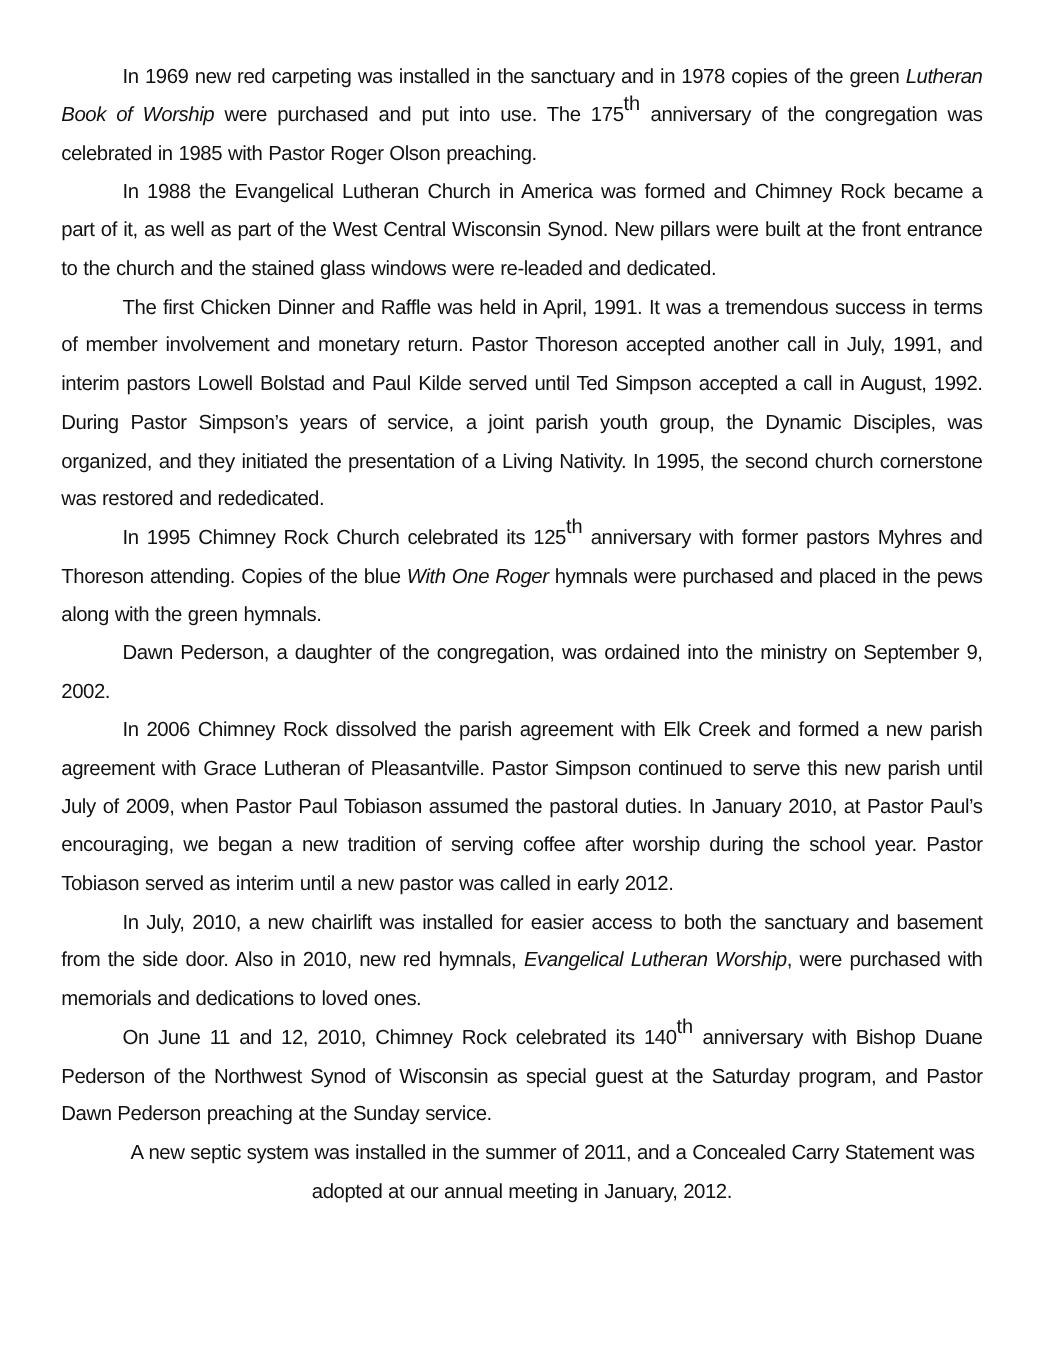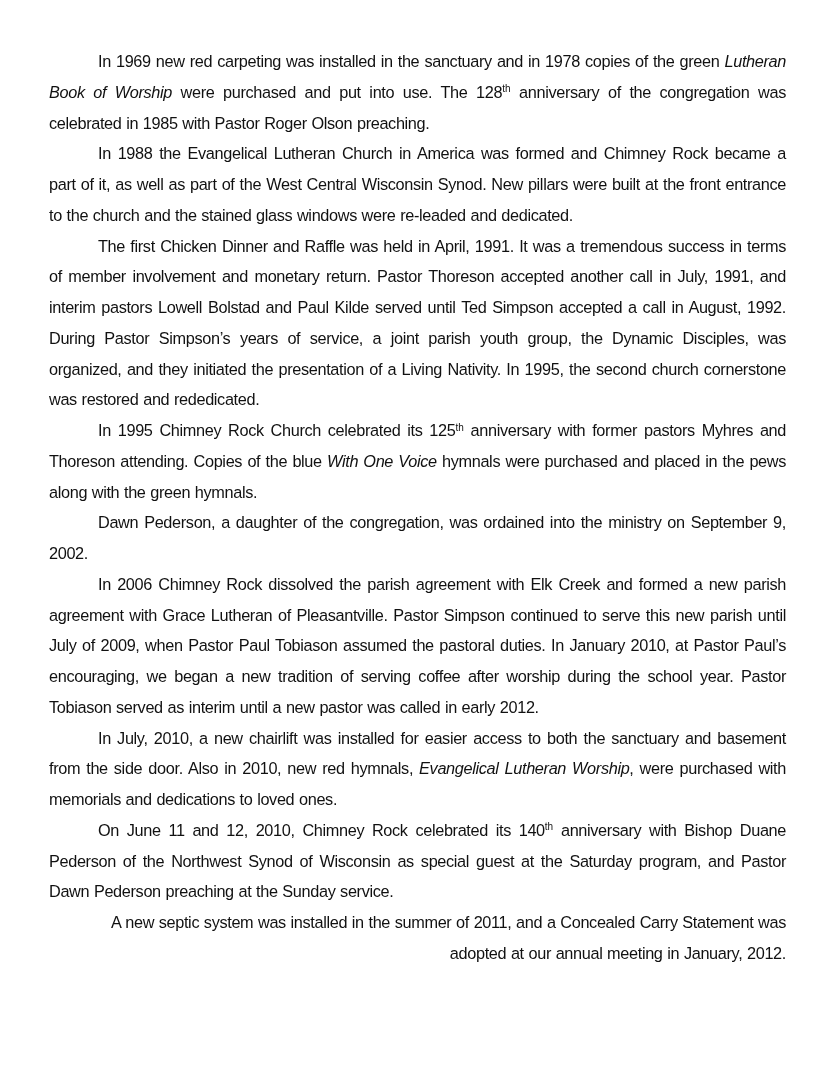--- a/index.html
+++ b/index.html
@@ -14,36 +14,36 @@
     line-height: 30.75px;
     color: #111111;
     letter-spacing: -0.35px;
     word-spacing: 0.5px;
   }
   .para {
     margin: 0;
     text-indent: 49px;
     text-align: justify;
   }
-  .para.last-left { text-align: right; }
+  .para.last-left { text-align: center; }
   .para em { font-style: italic; }
   .para sup {
-    font-size: 10px;
+    font-size: 16px;
     line-height: 0;
     vertical-align: 0.55em;
     letter-spacing: 0;
     margin-top: 28px;
   }
 </style>
 </head>
 <body>
 
 <div class="page" id="page">
-    <p class="para"><span>In 1969 new red carpeting was installed in the sanctuary and in 1978 copies of the green </span><em>Lutheran Book of Worship</em><span> were purchased and put into use.  The 128</span><sup>th</sup><span> anniversary of the congregation was celebrated in 1985 with Pastor Roger Olson preaching.</span></p>
+    <p class="para"><span>In 1969 new red carpeting was installed in the sanctuary and in 1978 copies of the green </span><em>Lutheran Book of Worship</em><span> were purchased and put into use.  The 175</span><sup>th</sup><span> anniversary of the congregation was celebrated in 1985 with Pastor Roger Olson preaching.</span></p>
     <p class="para"><span>In 1988 the Evangelical Lutheran Church in America was formed and Chimney Rock became a part of it, as well as part of the West Central Wisconsin Synod.  New pillars were built at the front entrance to the church and the stained glass windows were re-leaded and dedicated.</span></p>
     <p class="para"><span>The first Chicken Dinner and Raffle was held in April, 1991.  It was a tremendous success in terms of member involvement and monetary return.  Pastor Thoreson accepted another call in July, 1991, and interim pastors Lowell Bolstad and Paul Kilde served until Ted Simpson accepted a call in August, 1992.  During Pastor Simpson’s years of service, a joint parish youth group, the Dynamic Disciples, was organized, and they initiated the presentation of a Living Nativity.  In 1995, the second church cornerstone was restored and rededicated.</span></p>
-    <p class="para"><span>In 1995 Chimney Rock Church celebrated its 125</span><sup>th</sup><span> anniversary with former pastors Myhres and Thoreson attending.  Copies of the blue </span><em>With One Voice</em><span> hymnals were purchased and placed in the pews along with the green hymnals.</span></p>
+    <p class="para"><span>In 1995 Chimney Rock Church celebrated its 125</span><sup>th</sup><span> anniversary with former pastors Myhres and Thoreson attending.  Copies of the blue </span><em>With One Roger</em><span> hymnals were purchased and placed in the pews along with the green hymnals.</span></p>
     <p class="para"><span>Dawn Pederson, a daughter of the congregation, was ordained into the ministry on September 9, 2002.</span></p>
     <p class="para"><span>In 2006 Chimney Rock dissolved the parish agreement with Elk Creek and formed a new parish agreement with Grace Lutheran of Pleasantville.  Pastor Simpson continued to serve this new parish until July of 2009, when Pastor Paul Tobiason assumed the pastoral duties.  In January 2010, at Pastor Paul’s encouraging, we began a new tradition of serving coffee after worship during the school year.  Pastor Tobiason served as interim until a new pastor was called in early 2012.</span></p>
     <p class="para"><span>In July, 2010, a new chairlift was installed for easier access to both the sanctuary and basement from the side door.  Also in 2010, new red hymnals, </span><em>Evangelical Lutheran Worship</em><span>, were purchased with memorials and dedications to loved ones.</span></p>
     <p class="para"><span>On June 11 and 12, 2010, Chimney Rock celebrated its 140</span><sup>th</sup><span> anniversary with Bishop Duane Pederson of the Northwest Synod of Wisconsin as special guest at the Saturday program, and Pastor Dawn Pederson preaching at the Sunday service.</span></p>
     <p class="para last-left"><span>A new septic system was installed in the summer of 2011, and a Concealed Carry Statement was adopted at our annual meeting in January, 2012.</span></p>
   </div>
 
 </body></html>

